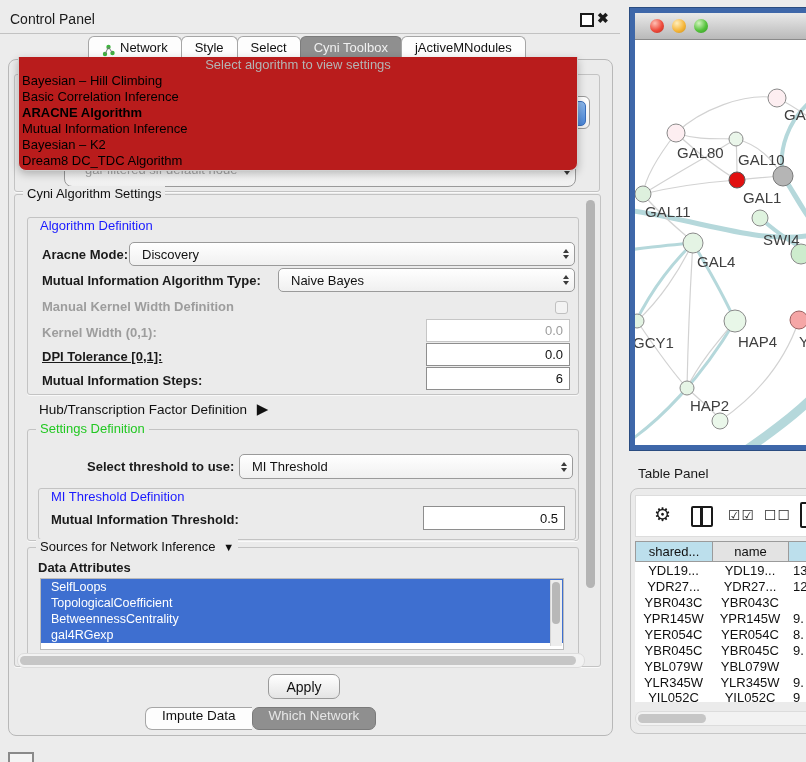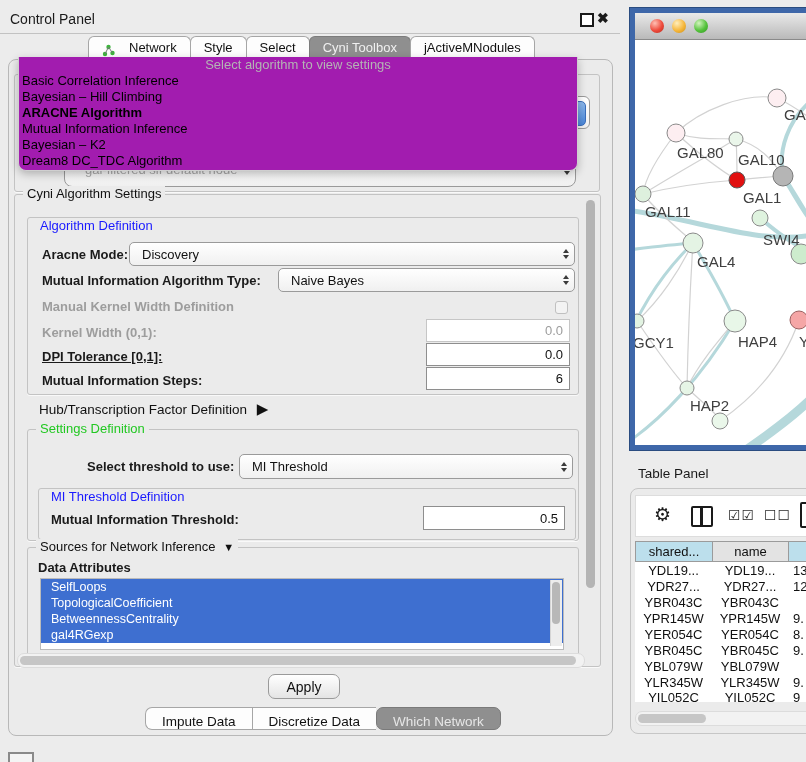--- a/index.html
+++ b/index.html
@@ -9,21 +9,21 @@
 
   
   .cp-titlebar{left:0;top:0;width:620px;height:33px;background:#ececec;border-bottom:1px solid #c2c2c2;}
   .cp-title{left:10px;top:11px;font-size:14px;color:#1a1a1a;}
   .float-btn{left:580px;top:13px;width:10px;height:10px;border:2px solid #1a1a1a;background:#fff;}
   .close-btn{left:597px;top:10px;font-size:14px;font-weight:bold;color:#1a1a1a;}
 
   
   .tabbar{left:88px;top:36px;display:flex;align-items:flex-end;}
   .tab{height:22px;line-height:22px;padding:0 13px;background:#fdfdfd;border:1px solid #a6a6a6;
-    border-bottom:none;border-radius:6px 6px 0 0;font-size:13px;margin-right:-1px;display:flex;align-items:center;gap:14px;}
+    border-bottom:none;border-radius:6px 6px 0 0;font-size:13px;margin-right:-1px;display:flex;align-items:center;gap:5px;}
   .tab.sel{background:#8f8f8f;color:#f0f0f0;border-color:#7c7c7c;}
   .net-ico{width:13px;height:13px;display:inline-block;}
 
   
   .main-box{left:8px;top:59px;width:603px;height:675px;border:1px solid #b8b8b8;border-radius:8px;background:#ebebeb;}
 
   
   .frame{border:1px solid #c3c3c3;border-radius:3px;box-shadow:0 1px 0 rgba(255,255,255,.7);}
   .frame>.ftitle{position:absolute;top:-9px;left:8px;background:#ebebeb;padding:0 4px;font-size:13px;white-space:nowrap;}
   .t-blue{color:#1a1aff;margin-top:9px;}
@@ -38,42 +38,42 @@
   .spin .dn{border-top:4.5px solid #3a3a3a;}
 
   .field{background:#fff;border:1px solid #8e8e8e;font-size:13px;display:flex;align-items:center;
     justify-content:flex-end;padding-right:6px;box-sizing:border-box;}
   .field.dis{border-color:#c6c6c6;color:#9d9d9d;}
   .blabel{font-size:13px;font-weight:bold;color:#1a1a1a;white-space:nowrap;}
   .blabel.dis{color:#9d9d9d;}
   .cb{width:13px;height:13px;border:1px solid #c0c0c0;background:#f3f3f3;border-radius:3px;box-sizing:border-box;}
 
   
-  .popup{left:18px;top:57px;width:560px;height:114px;background:#a21caf;z-index:50;
+  .popup{left:18px;top:57px;width:560px;height:114px;background:#b91c1c;z-index:50;
     border:1px solid #cfcfcf;border-top:none;border-radius:0 0 8px 8px;box-shadow:0 3px 8px rgba(0,0,0,.25);box-sizing:border-box;}
   .popup .prompt{height:16px;line-height:16px;text-align:center;color:#b4b4b4;font-size:13px;}
   .popup .pitem{height:16px;line-height:16px;padding-left:3px;font-size:13px;color:#000;}
   .popup .pitem.bold{font-weight:bold;}
 
   
   .attr-list{background:#fff;border:1px solid #bbb;overflow:hidden;}
   .attr-item{height:16px;line-height:16px;background:#3e6fd0;color:#fff;font-size:12.5px;padding-left:10px;}
   .list-scroll{position:absolute;right:1px;top:1px;width:11px;height:66px;background:#ededed;border-left:1px solid #d5d5d5;}
   .list-thumb{position:absolute;left:1px;top:2px;width:8px;height:42px;background:#b8b8b8;border-radius:4px;}
 
   .vscroll-thumb{width:9px;border-radius:5px;background:#b4b4b4;}
   .hscroll{background:#f2f2f2;border:1px solid #dcdcdc;border-radius:7px;}
   .hscroll .thumb{position:absolute;left:2px;top:2px;height:9px;background:#c6c6c6;border-radius:5px;}
 
   .apply-btn{width:70px;height:23px;border:1px solid #9a9a9a;border-radius:7px;
     background:linear-gradient(#ffffff,#e4e4e4);font-size:14px;display:flex;align-items:center;justify-content:center;}
 
   .seg-bar{left:145px;top:707px;display:flex;height:23px;}
   .seg{background:#fdfdfd;border:1px solid #a6a6a6;border-right:none;font-size:13.5px;
-    display:flex;align-items:flex-end;padding:0 16px;}
+    display:flex;align-items:flex-start;padding:0 16px;}
   .seg:first-child{border-radius:7px 0 0 7px;}
   .seg.sel{background:#8f8f8f;color:#e6e6e6;border:1px solid #7a7a7a;border-radius:7px;}
 
   .mini-stub{left:8px;top:752px;width:22px;height:12px;border:2px solid #8a8a8a;background:#f4f4f4;}
 
   
   .net-window{left:630px;top:8px;width:200px;height:442px;background:#fff;
     border:5px solid #3e67a9;box-shadow:0 0 0 1px #2a4c80;box-sizing:border-box;overflow:hidden;}
   .net-titlebar{position:absolute;left:0;top:0;width:100%;height:26px;
     background:linear-gradient(#e9e9e9,#b9b9b9);border-bottom:1px solid #8a8a8a;}
@@ -148,22 +148,22 @@
   <div class="abs combo" style="left:64px;top:152px;width:512px;height:35px;border-radius:8px;color:#a8a8a8;">
     <span style="padding-left:8px;">gal-filtered sif default node</span>
     <span class="spin">
         <i class="up"></i>
         <i class="dn"></i>
       </span>
   </div>
 
   <div class="abs popup">
     <div class="prompt">Select algorithm to view settings</div>
+    <div class="pitem">Bayesian – Hill Climbing</div>
     <div class="pitem">Basic Correlation Inference</div>
-    <div class="pitem">Bayesian – Hill Climbing</div>
     <div class="pitem bold">ARACNE Algorithm</div>
     <div class="pitem">Mutual Information Inference</div>
     <div class="pitem">Bayesian – K2</div>
     <div class="pitem">Dream8 DC_TDC Algorithm</div>
   </div>
 
   <div class="abs frame" style="left:14px;top:194px;width:585px;height:471px;">
     <span class="ftitle">Cyni Algorithm Settings</span>
 
     <div class="abs frame" style="left:12px;top:22px;width:550px;height:176px;">
@@ -247,23 +247,20 @@
     </div>
   </div>
 
   <div class="abs apply-btn" style="left:268px;top:674px;">
     <span>Apply</span>
   </div>
 
   <div class="abs seg-bar">
     <div class="seg">
         <span>Impute Data</span>
-      </div>
-    <div class="seg">
-        <span>Discretize Data</span>
       </div>
     <div class="seg sel">
         <span>Which Network</span>
       </div>
   </div>
 
   <div class="abs mini-stub"></div>
 
   <div class="abs net-window">
     <div class="net-titlebar">

